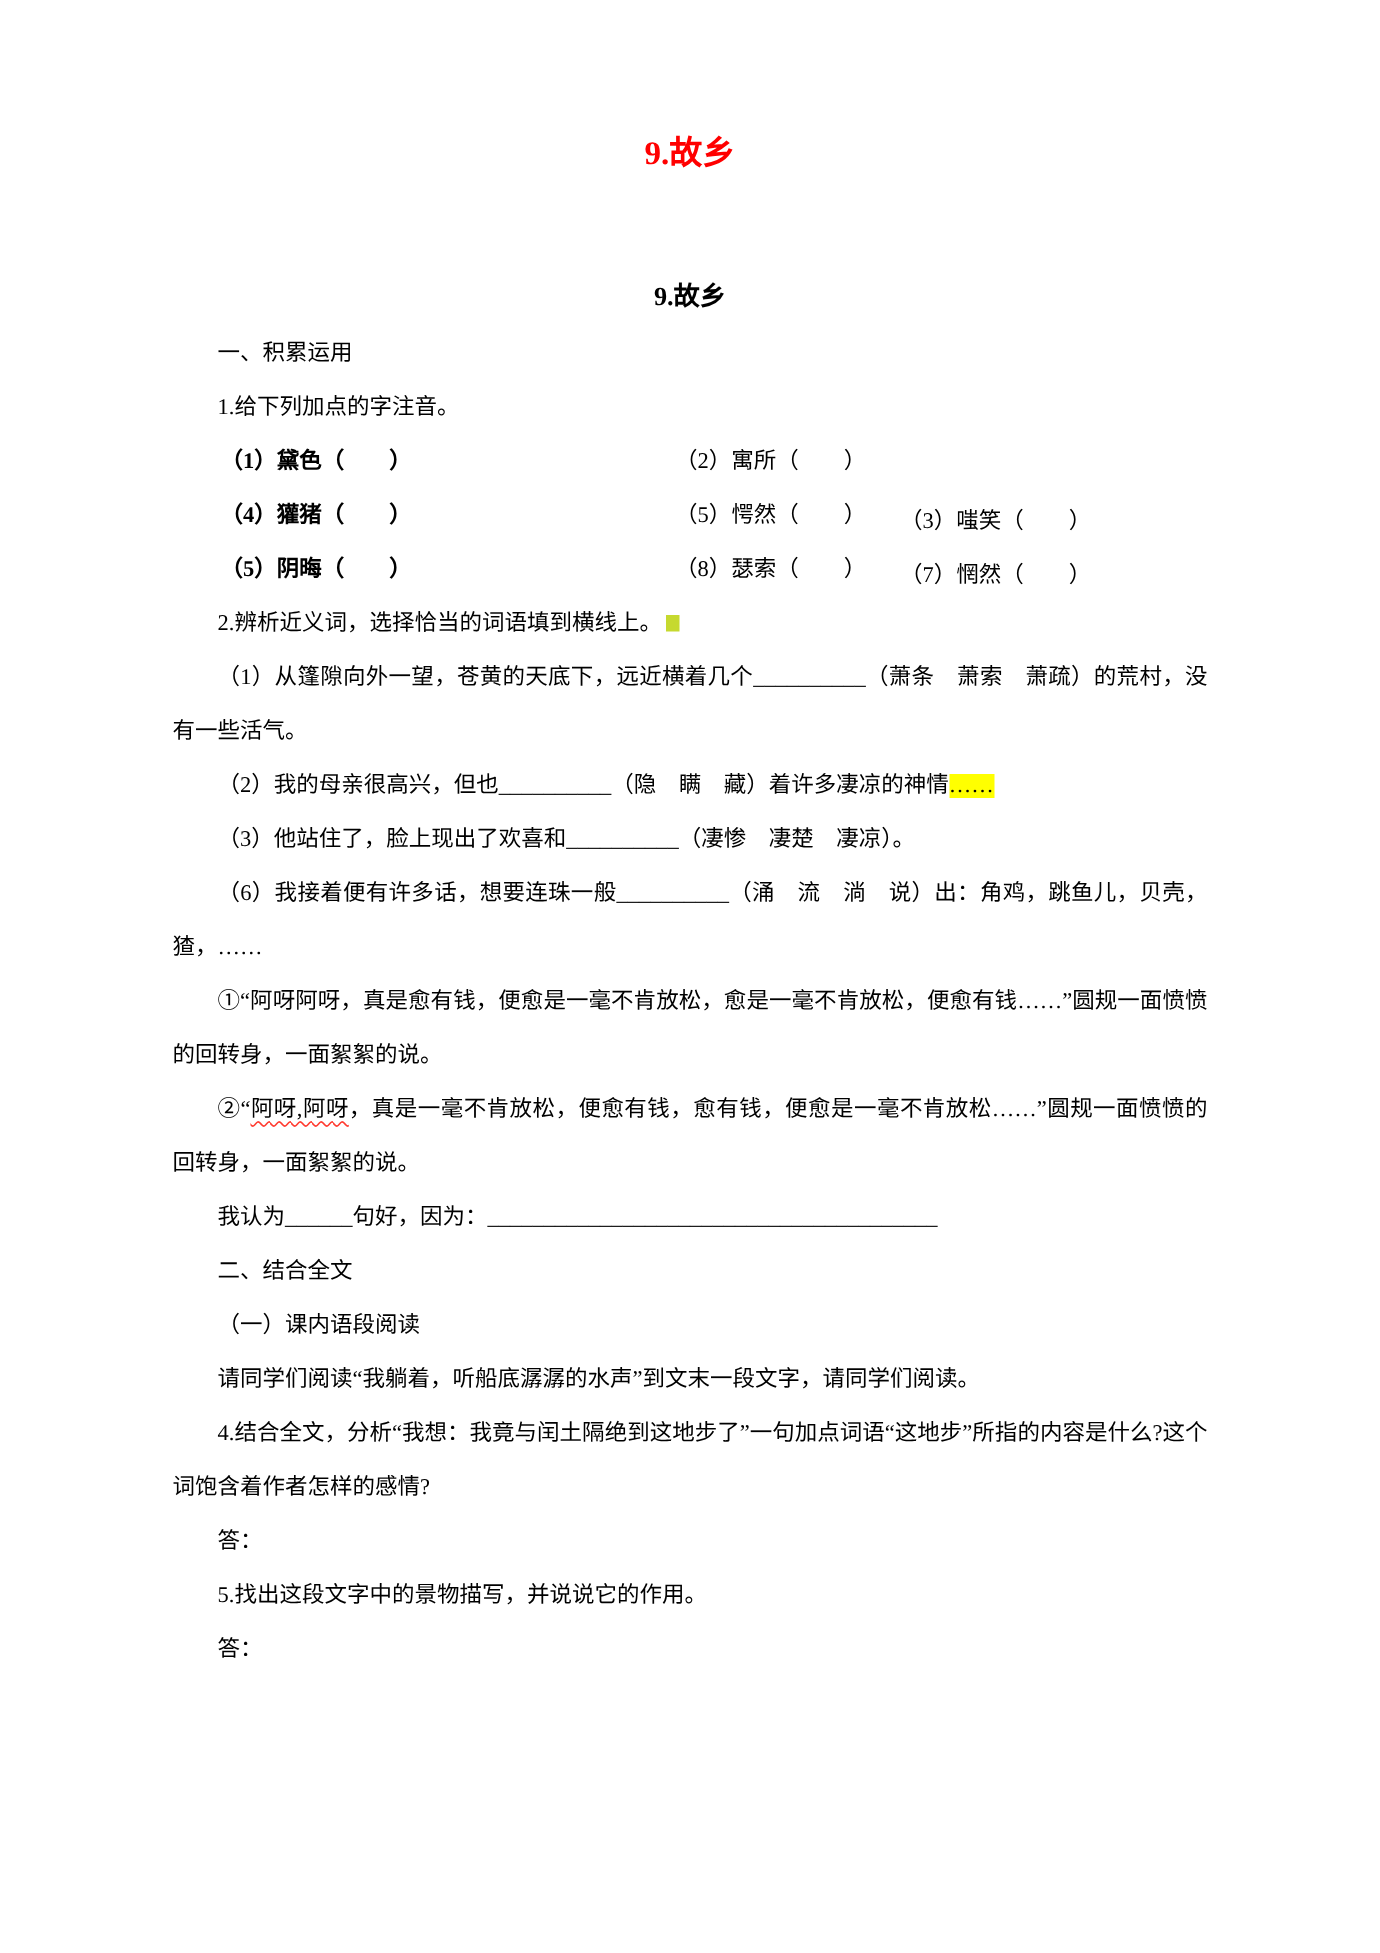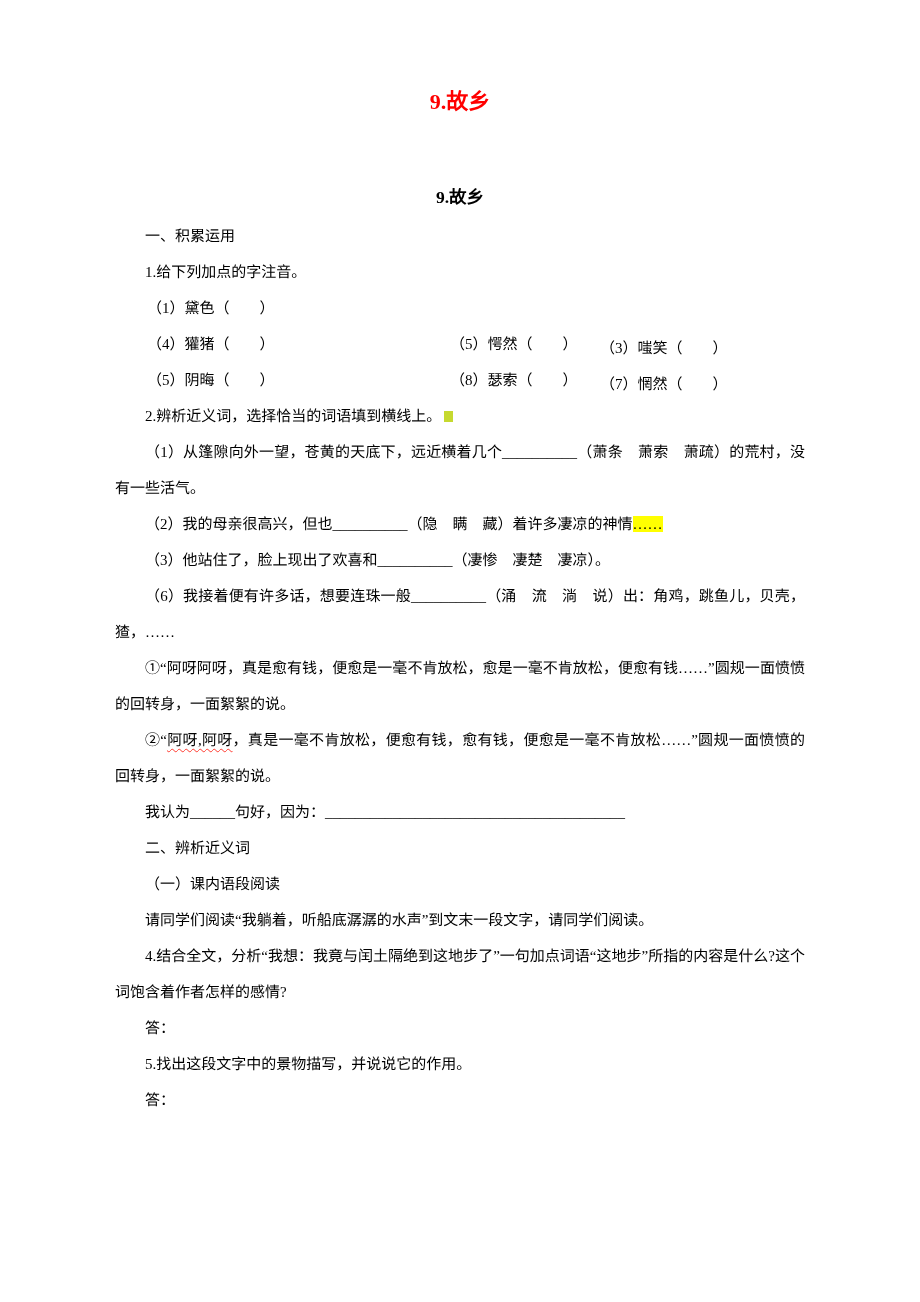--- a/index.html
+++ b/index.html
@@ -25,21 +25,21 @@
     margin:72px 0 10px; font-size:17.5px; line-height:22px;
     font-weight:bold; text-align:center; color:#000;
   }
   #content{ width:690px; }
   .para{
     margin:0; font-size:15px; line-height:36px;
     text-indent:2em; text-align:justify;
   }
   .cols{ position:relative; height:36px; text-indent:0; }
   .cols .col{ position:absolute; top:0; white-space:nowrap; }
-  .col-0{ left:32px; }
+  .col-0{ left:32px;font-weight:bold; }
   .col-1{ left:335px; }
   .col-2{ left:485px;margin-top:40px; }
   .highlight{ background:var(--hl); }
   .wavy{
     text-decoration:underline;
     text-decoration-style:wavy;
     text-decoration-color:var(--wavy);
     text-decoration-thickness:1px;
     text-underline-offset:3px;
   }
@@ -52,40 +52,41 @@
 <body>
 
 <div class="page">
   <h1>9.故乡</h1>
   <h2>9.故乡</h2>
   <div id="content">
       <p class="para"><span>一、积累运用</span></p>
       <p class="para"><span>1.给下列加点的字注音。</span></p>
       <p class="para cols">
         <span class="col col-0">（1）黛色（　　）</span>
+        <span class="col col-1">（2）寓所（　　）</span>
         <span class="col col-2">（3）嗤笑（　　）</span>
       </p>
       <p class="para cols">
         <span class="col col-0">（4）獾猪（　　）</span>
         <span class="col col-1">（5）愕然（　　）</span>
         <span class="col col-2">（7）惘然（　　）</span>
       </p>
       <p class="para cols">
         <span class="col col-0">（5）阴晦（　　）</span>
         <span class="col col-1">（8）瑟索（　　）</span>
       </p>
       <p class="para"><span>2.辨析近义词，选择恰当的词语填到横线上。</span><span class="mark-dot"></span></p>
       <p class="para"><span>（1）从篷隙向外一望，苍黄的天底下，远近横着几个__________（萧条　萧索　萧疏）的荒村，没有一些活气。</span></p>
       <p class="para"><span>（2）我的母亲很高兴，但也__________（隐　瞒　藏）着许多凄凉的神情</span><span class="highlight">……</span></p>
       <p class="para"><span>（3）他站住了，脸上现出了欢喜和__________（凄惨　凄楚　凄凉）。</span></p>
       <p class="para"><span>（6）我接着便有许多话，想要连珠一般__________（涌　流　淌　说）出：角鸡，跳鱼儿，贝壳，猹，……</span></p>
       <p class="para"><span>①“阿呀阿呀，真是愈有钱，便愈是一毫不肯放松，愈是一毫不肯放松，便愈有钱……”圆规一面愤愤的回转身，一面絮絮的说。</span></p>
       <p class="para"><span>②“</span><span class="wavy">阿呀,阿呀</span><span>，真是一毫不肯放松，便愈有钱，愈有钱，便愈是一毫不肯放松……”圆规一面愤愤的回转身，一面絮絮的说。</span></p>
       <p class="para"><span>我认为______句好，因为：________________________________________</span></p>
-      <p class="para"><span>二、辨析近义词</span></p>
+      <p class="para"><span>二、结合全文</span></p>
       <p class="para"><span>（一）课内语段阅读</span></p>
       <p class="para"><span>请同学们阅读“我躺着，听船底潺潺的水声”到文末一段文字，请同学们阅读。</span></p>
       <p class="para"><span>4.结合全文，分析“我想：我竟与闰土隔绝到这地步了”一句加点词语“这地步”所指的内容是什么?这个词饱含着作者怎样的感情?</span></p>
       <p class="para"><span>答：</span></p>
       <p class="para"><span>5.找出这段文字中的景物描写，并说说它的作用。</span></p>
       <p class="para"><span>答：</span></p>
     </div>
 </div>
 
 </body></html>

